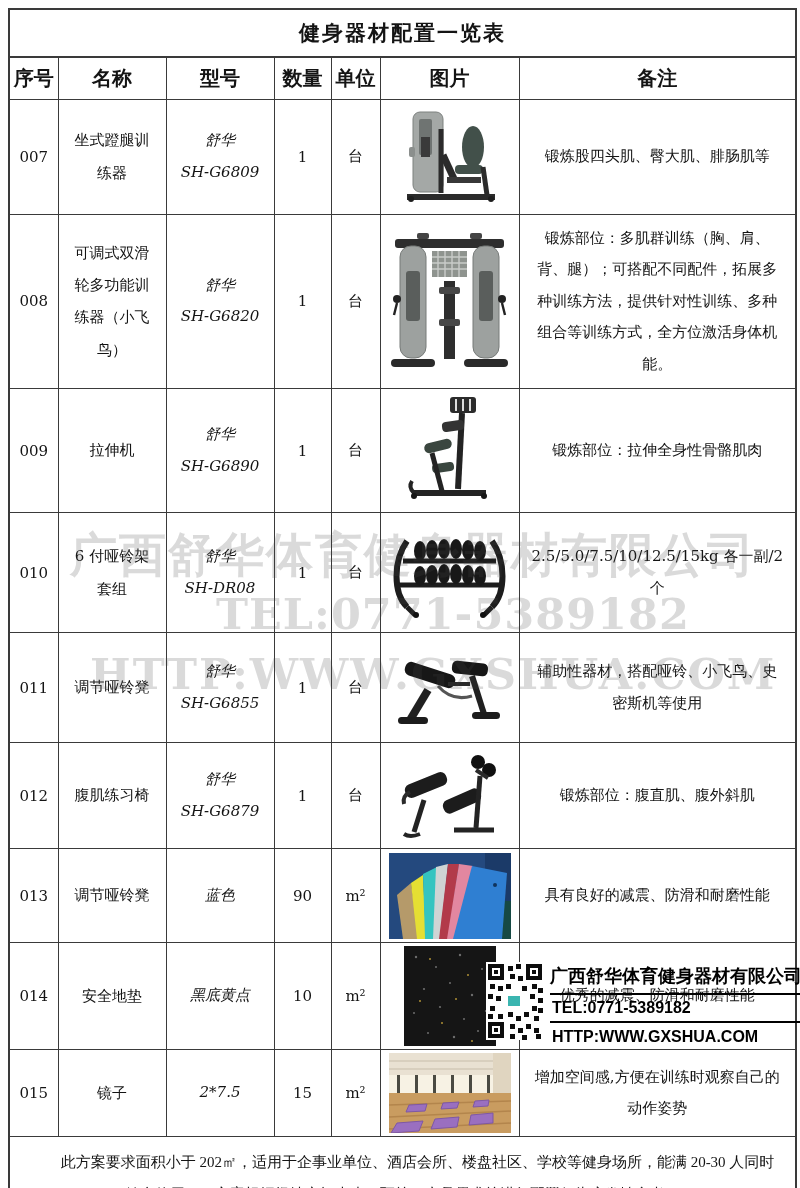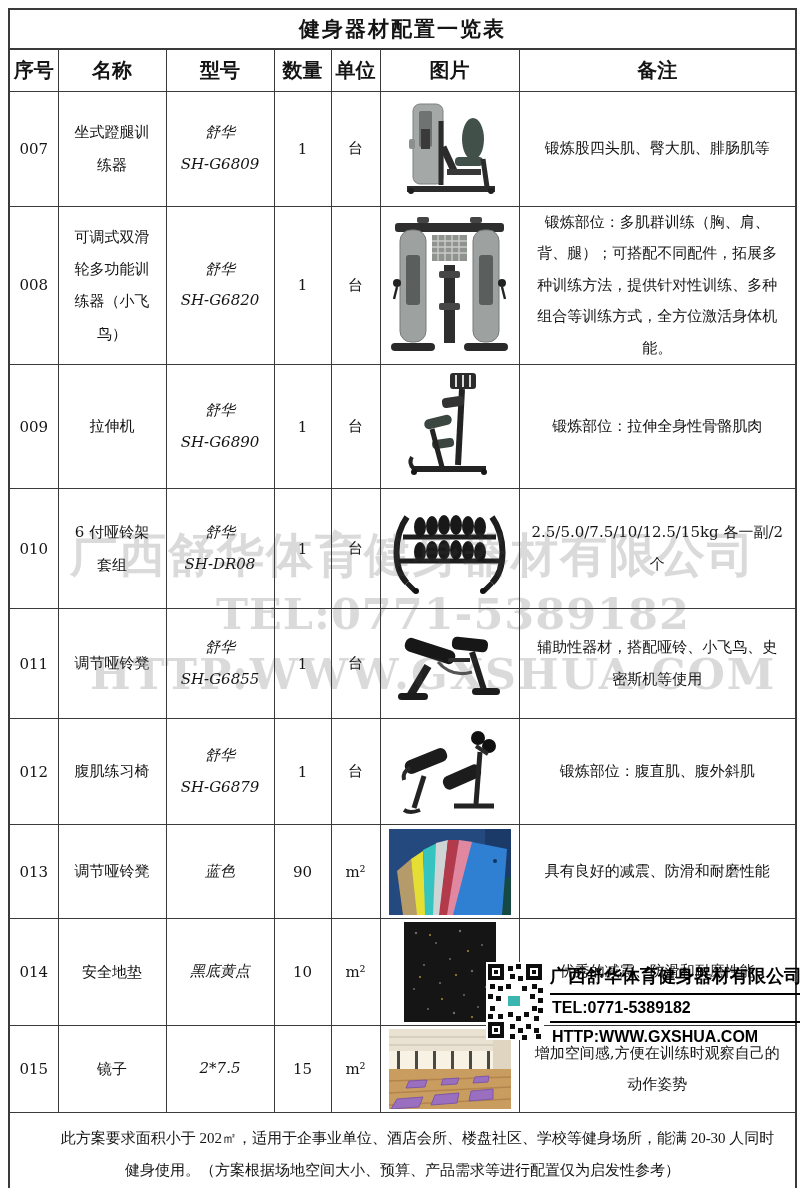--- a/index.html
+++ b/index.html
@@ -12,21 +12,21 @@
         font-size:15px;overflow:hidden;}
   tr.title-row td{border:2px solid #3a3a3a;}
   .title-cell div{font-size:21px;font-weight:bold;letter-spacing:2px;}
   tr.head-row td{font-weight:bold;font-size:20px;}
   td.c-no{font-size:16px;}
   td.c-name{padding:0 12px;line-height:2.15;margin-left:16px;}
   td.c-model{padding:13px 4px;line-height:2.1;font-style:italic;}
   td.c-model span{display:block;}
   td.c-qty,td.c-unit{font-size:15px;}
   td.c-img{padding:2px;}
-  td.c-remark{text-align:left;padding:0 12px;line-height:2.1;}
+  td.c-remark{text-align:left;padding:8px 12px;line-height:2.1;}
   td.c-footer{text-align:left;padding:6px 16px 0 16px;line-height:2.15;font-size:15.5px;}
   td.c-footer div{text-indent:2em;font-family:Liberation Serif, serif;}
   
   table.sheet{border:2px solid #3a3a3a;}
   
   .wm{position:absolute;white-space:nowrap;font-weight:bold;color:rgba(70,70,70,0.20);
       pointer-events:none;z-index:5;font-family:"DejaVu Serif","Liberation Serif",serif;}
   .wm1{left:70px;top:524px;font-size:47px;letter-spacing:2px;}
   .wm2{left:216px;top:589px;font-size:43px;letter-spacing:1px;}
   .wm3{left:90px;top:649px;font-size:43px;letter-spacing:2px;}
@@ -51,21 +51,21 @@
       <col style="width:49px">
         <col style="width:108px">
         <col style="width:108px">
       <col style="width:57px">
         <col style="width:49px">
         <col style="width:139px">
         <col style="width:277px">
     </colgroup>
 
     <tbody>
-        <tr class="title-row" style="height:40px">
+        <tr class="title-row" style="height:48px">
       <td colspan="7" class="title-cell">
         <div>健身器材配置一览表</div>
       </td>
     </tr>
 
     <tr class="head-row" style="height:42px">
       <td>序号</td>
       <td>名称</td>
       <td>型号</td>
       <td>数量</td>

